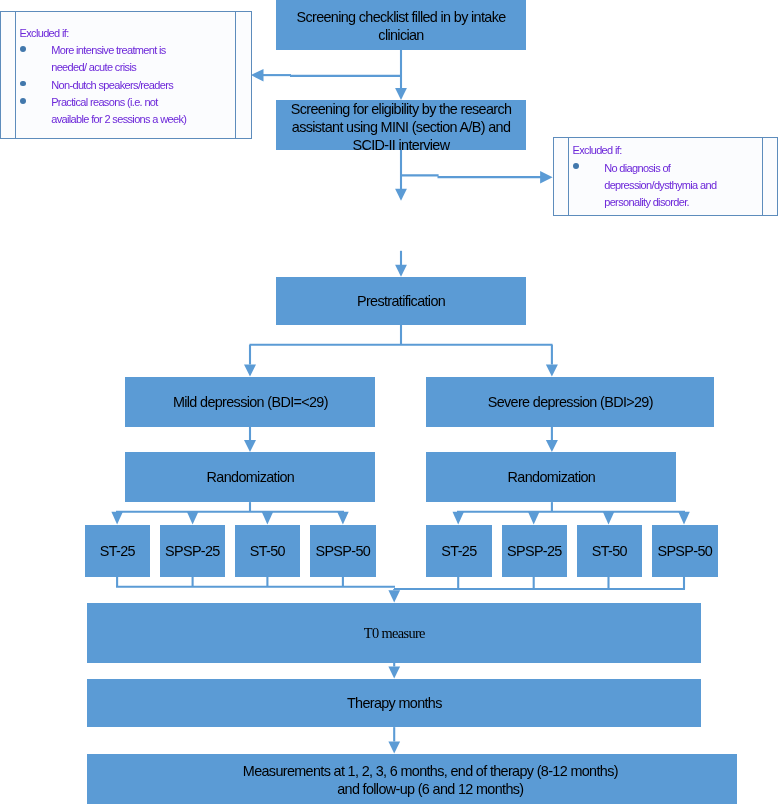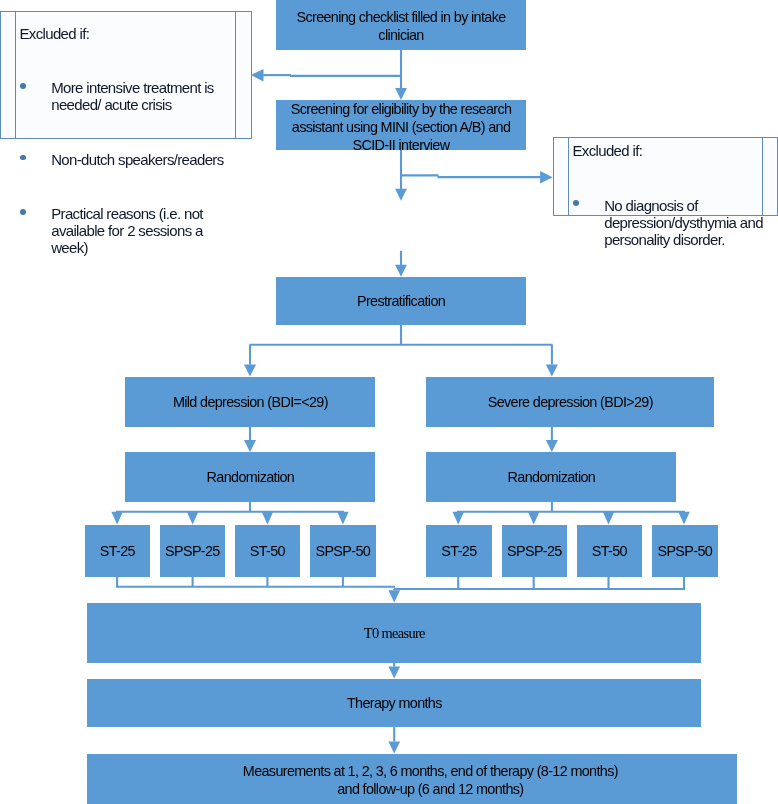--- a/index.html
+++ b/index.html
@@ -5,25 +5,25 @@
   html,body{margin:0;padding:0;background:#fff;}
   body{width:778px;height:804px;position:relative;overflow:hidden;
        font-family:"Liberation Sans",sans-serif;-webkit-font-smoothing:antialiased;}
   #canvas{position:absolute;left:0;top:0;width:778px;height:804px;}
   .box{position:absolute;background:#5b9bd5;color:#000000;display:flex;align-items:center;
        justify-content:center;text-align:center;font-size:14.4px;letter-spacing:-0.65px;
        line-height:18px;}
   .box > span{position:relative;display:block;}
   .note{position:absolute;background:#fbfcfe;border:1.25px solid #5d8cbc;box-sizing:border-box;}
   .note .rail{position:absolute;top:0;bottom:0;width:1.25px;background:#5d8cbc;}
-  .note-body{position:absolute;color:#0f172a;font-size:15px;letter-spacing:-0.65px;
+  .note-body{position:absolute;color:#6d28d9;font-size:11px;letter-spacing:-0.65px;
              line-height:17.2px;}
   .note-body .hd{margin:0;}
   .note-body ul{margin:0;padding:0;list-style:none;}
-  .note-body li{position:relative;padding-left:31.7px;margin-top:37px;}
+  .note-body li{position:relative;padding-left:31.7px;}
   .note-body li::before{content:"";position:absolute;left:0.3px;top:3.9px;
                         width:5.9px;height:5.9px;border-radius:50%;background:#4278ac;}
   svg{position:absolute;left:0;top:0;}
 </style>
 </head>
 <body>
 
 <div id="canvas">
 
   <svg width="778" height="804" viewBox="0 0 778 804">

